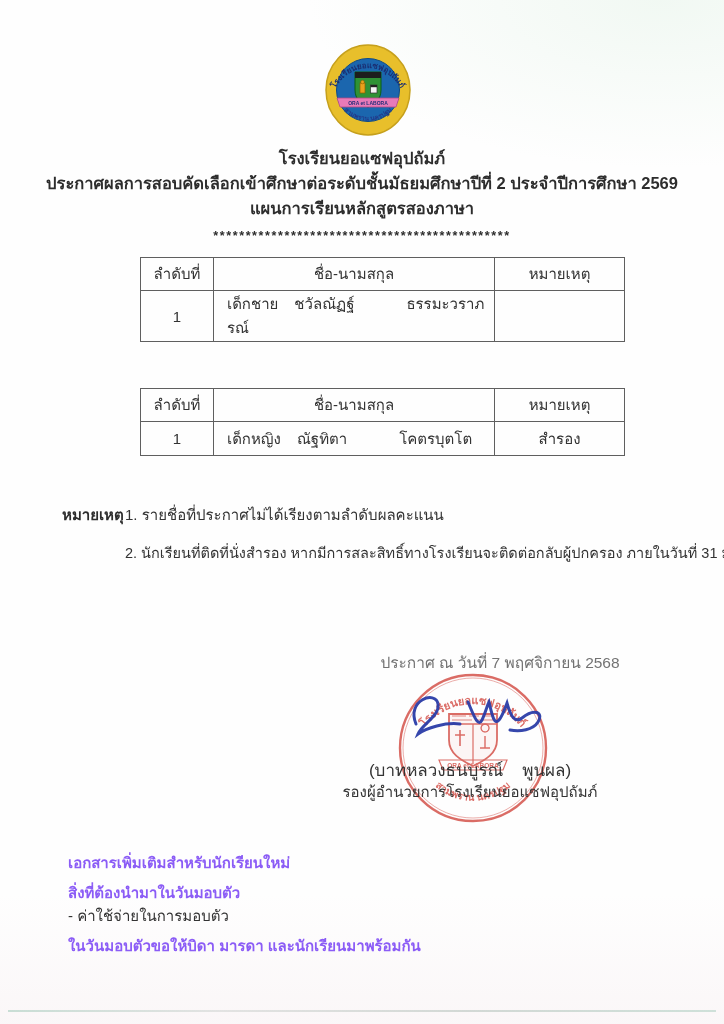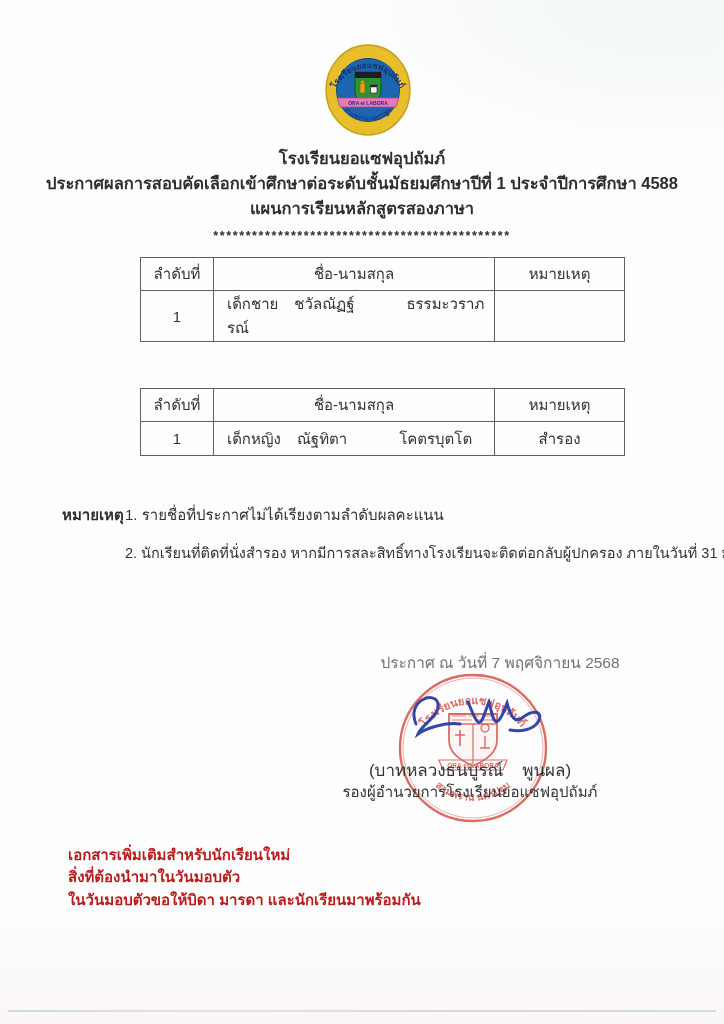--- a/index.html
+++ b/index.html
@@ -39,21 +39,21 @@
   .note-2b { position:absolute; left:143px; top:567px; font-size:15px; white-space:nowrap; }
 
   .announce-date { position:absolute; left:350px; top:650px; width:300px; text-align:center; font-size:15.5px; color:#737373; }
 
   .stamp   { position:absolute; left:397px; top:672px; width:152px; height:152px; opacity:0.8; }
   .sig-svg { position:absolute; left:400px; top:686px; width:152px; height:64px; }
   .sig-name  { position:absolute; left:350px; top:756px; width:240px; text-align:center; font-size:17px; white-space:pre; color:#343434; }
   .sig-title { position:absolute; left:330px; top:780px; width:280px; text-align:center; font-size:15px; color:#343434; }
 
   .footer { position:absolute; left:68px; top:844px; font-size:15px; line-height:22.3px; color:#333; }
-  .footer .b { font-weight:700; color:#b91c1c; }
+  .footer .b { font-weight:700; color:#8b5cf6;margin-top:8px; }
 
   .scan-line { position:absolute; left:8px; top:1010px; width:708px; height:2px;
     background:linear-gradient(to right, rgba(140,190,170,0.45), rgba(170,180,175,0.30) 30%, rgba(150,170,160,0.40) 65%, rgba(140,190,170,0.40)); }
 </style>
 </head>
 <body>
 
 <div class="page">
   <div class="tint-top"></div>
   <div class="tint-bottom"></div>
@@ -76,21 +76,21 @@
     <rect x="45.5" y="41" width="6.5" height="2.2" fill="#222"></rect>
     <polygon points="12,54 74,54 71,63 15,63" fill="#e87ab8" stroke="#b04a86" stroke-width="0.8"></polygon>
     <text x="43" y="60.8" font-size="5" fill="#232d7a" font-weight="bold" text-anchor="middle">ORA et LABORA</text>
     <text font-size="6.5" fill="#223a8a" font-weight="bold">
       <textPath href="#crestBottom" startOffset="50%" text-anchor="middle">สามพราน นครปฐม</textPath>
     </text>
   </svg>
 
   <div class="titles">
     <div>โรงเรียนยอแซฟอุปถัมภ์</div>
-    <div>ประกาศผลการสอบคัดเลือกเข้าศึกษาต่อระดับชั้นมัธยมศึกษาปีที่ 1 ประจำปีการศึกษา 4588</div>
+    <div>ประกาศผลการสอบคัดเลือกเข้าศึกษาต่อระดับชั้นมัธยมศึกษาปีที่ 2 ประจำปีการศึกษา 2569</div>
     <div>แผนการเรียนหลักสูตรสองภาษา</div>
     <div class="stars">**********************************************</div>
   </div>
 
   <table class="roster t1">
     <colgroup>
         <col style="width:73px">
         <col style="width:281px">
         <col style="width:130px">
       </colgroup>
@@ -173,17 +173,18 @@
       <path d="M68,16 C74,30 78,42 82,34 C85,28 87,20 89,16 C92,28 94,40 99,34 C103,29 105,22 107,17 C110,28 114,38 122,32 C134,22 144,26 138,36 C133,44 120,46 110,44"></path>
     </g>
   </svg>
 
   <div class="sig-name">(บาทหลวงธนบูรณ์    พูนผล)</div>
   <div class="sig-title">รองผู้อำนวยการโรงเรียนยอแซฟอุปถัมภ์</div>
 
   <div class="footer">
     <div class="b">เอกสารเพิ่มเติมสำหรับนักเรียนใหม่</div>
     <div class="b">สิ่งที่ต้องนำมาในวันมอบตัว</div>
+    <div>- ค่าใช้จ่ายในการมอบตัว</div>
     <div class="b">ในวันมอบตัวขอให้บิดา มารดา และนักเรียนมาพร้อมกัน</div>
   </div>
 
   <div class="scan-line"></div>
 </div>
 
 </body></html>

